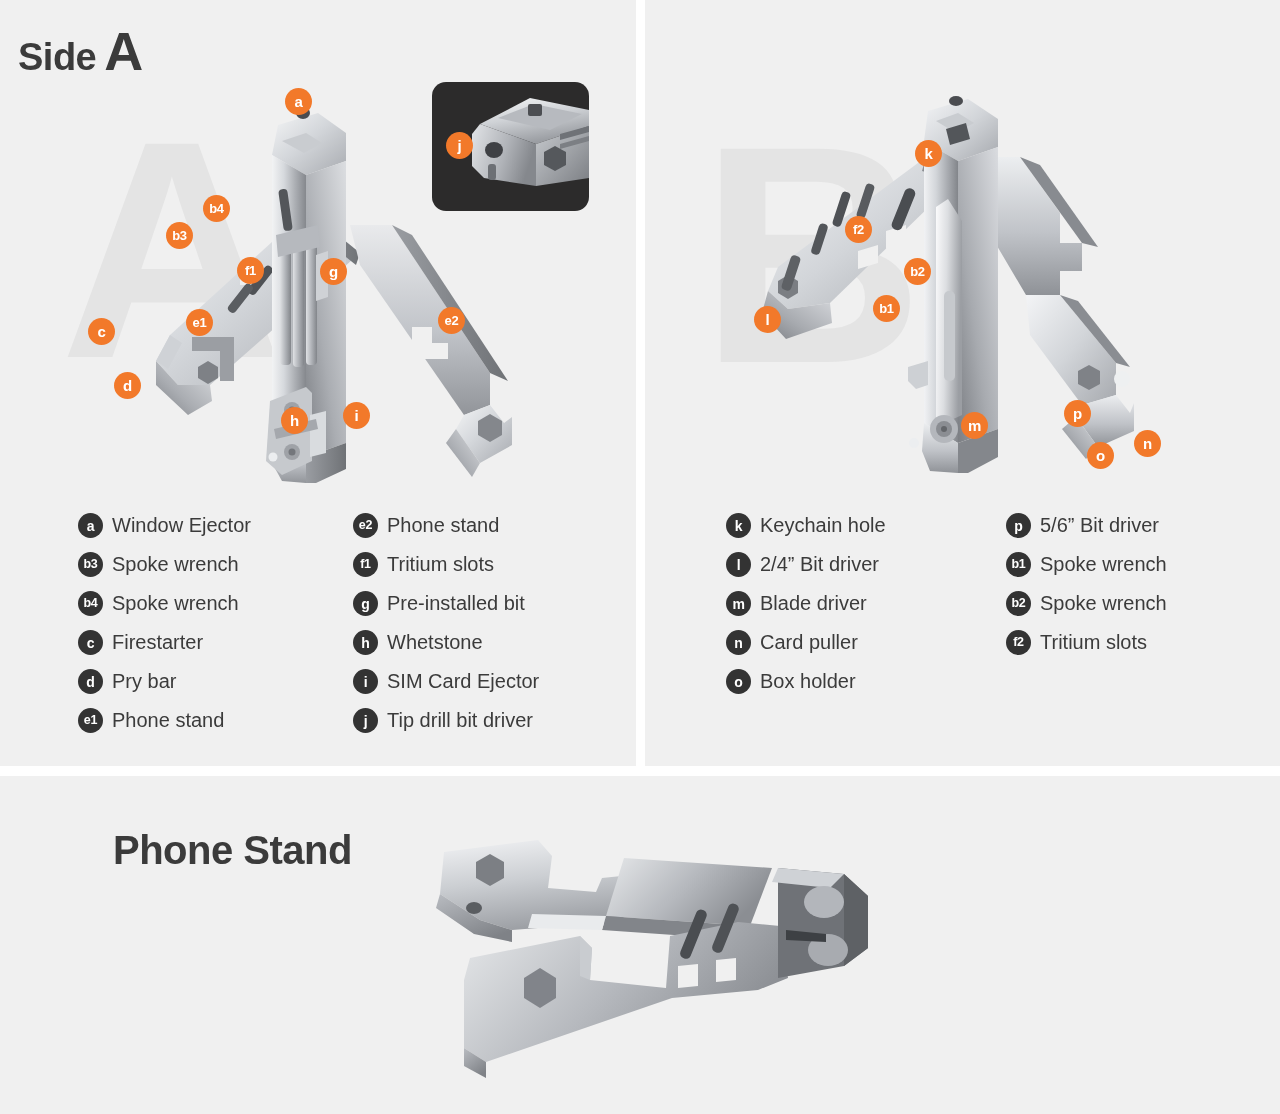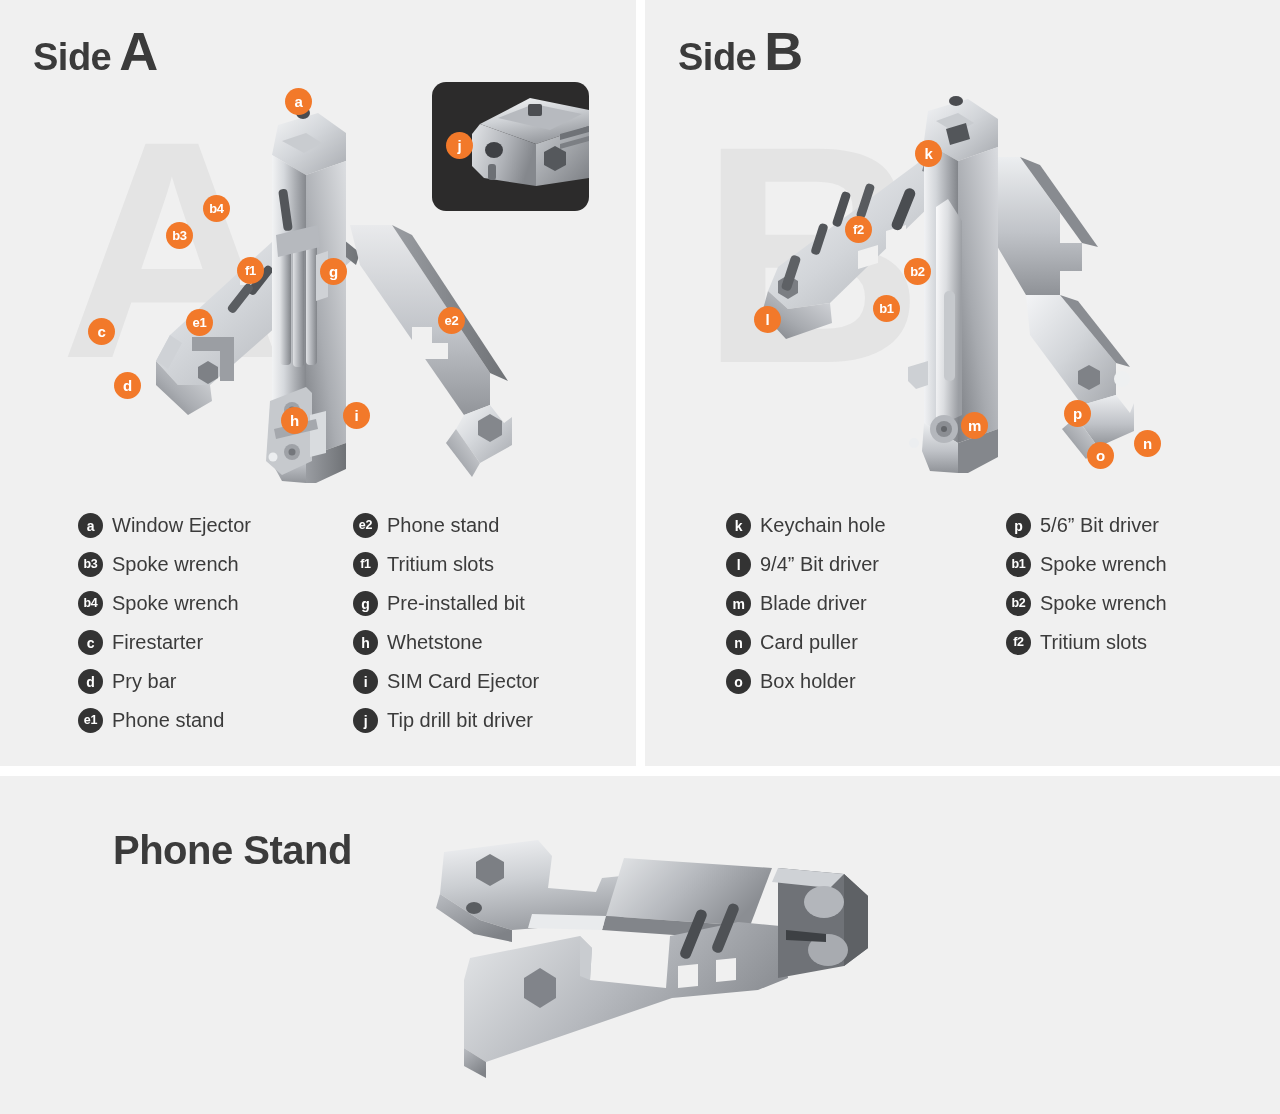--- a/index.html
+++ b/index.html
@@ -21,21 +21,21 @@
   
   .panel-title {
     position: absolute;
     color: #3b3b3b;
     font-weight: bold;
     letter-spacing: -0.5px;
     white-space: nowrap;
   }
   .panel-title .word { font-size: 38px; line-height: 1; vertical-align: baseline; }
   .panel-title .letter { font-size: 54px; line-height: 1; margin-left: 8px; vertical-align: baseline; }
-  #title-side-a { left: 33px; top: 24px; }
+  #title-side-a { left: 18px; top: 24px; }
   #title-side-b { left: 678px; top: 24px; }
 
   
   .watermark {
     position: absolute;
     font-size: 310px; font-weight: bold;
     color: #e4e4e4; line-height: 1;
     user-select: none;
   }
   #watermark-a { left: 60px; top: 95px; }
@@ -310,23 +310,20 @@
           <span class="legend-text">Tip drill bit driver</span>
         </div>
       </div>
     </div>
   </section>
 
   <section class="panel" id="panel-side-b">
 
     <div class="watermark" id="watermark-b" style="left:55px; top:100px;">B</div>
 
-    <h1 class="panel-title" id="title-side-b" style="left:33px; top:24px;">
-      <span class="word">Side</span><span class="letter">B</span>
-    </h1>
 
     <div class="stage" id="stage-b" style="left:85px; top:95px;">
       <svg width="480" height="390" viewBox="0 0 480 390">
         <defs>
           <linearGradient id="mB1" x1="0" y1="0" x2="1" y2="1">
             <stop offset="0%" stop-color="#f3f4f6"></stop>
               <stop offset="50%" stop-color="#d2d5d9"></stop>
               <stop offset="100%" stop-color="#a6a9ae"></stop>
           </linearGradient>
           <linearGradient id="mB2" x1="0" y1="0" x2="0" y2="1">
@@ -418,21 +415,21 @@
     <div class="callout" style="left:489px; top:430px;">n</div>
 
     <div class="legend" id="legend-b" style="left:81px; top:506px;">
       <div class="legend-col">
         <div class="legend-item">
           <span class="legend-badge">k</span>
           <span class="legend-text">Keychain hole</span>
         </div>
         <div class="legend-item">
           <span class="legend-badge">l</span>
-          <span class="legend-text">9/4” Bit driver</span>
+          <span class="legend-text">2/4” Bit driver</span>
         </div>
         <div class="legend-item">
           <span class="legend-badge">m</span>
           <span class="legend-text">Blade driver</span>
         </div>
         <div class="legend-item">
           <span class="legend-badge">n</span>
           <span class="legend-text">Card puller</span>
         </div>
         <div class="legend-item">

